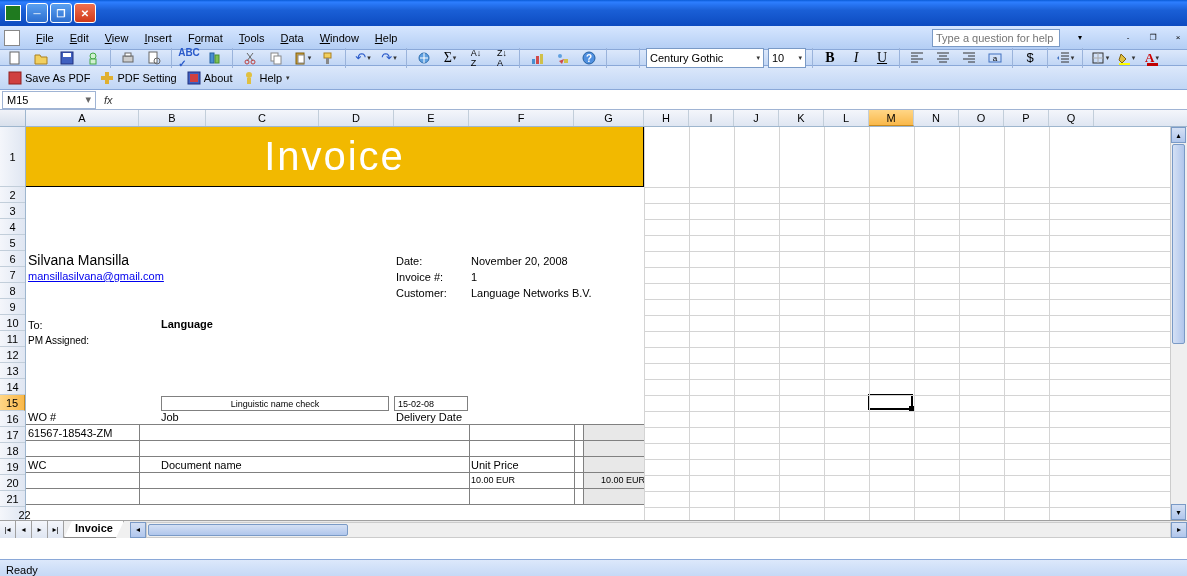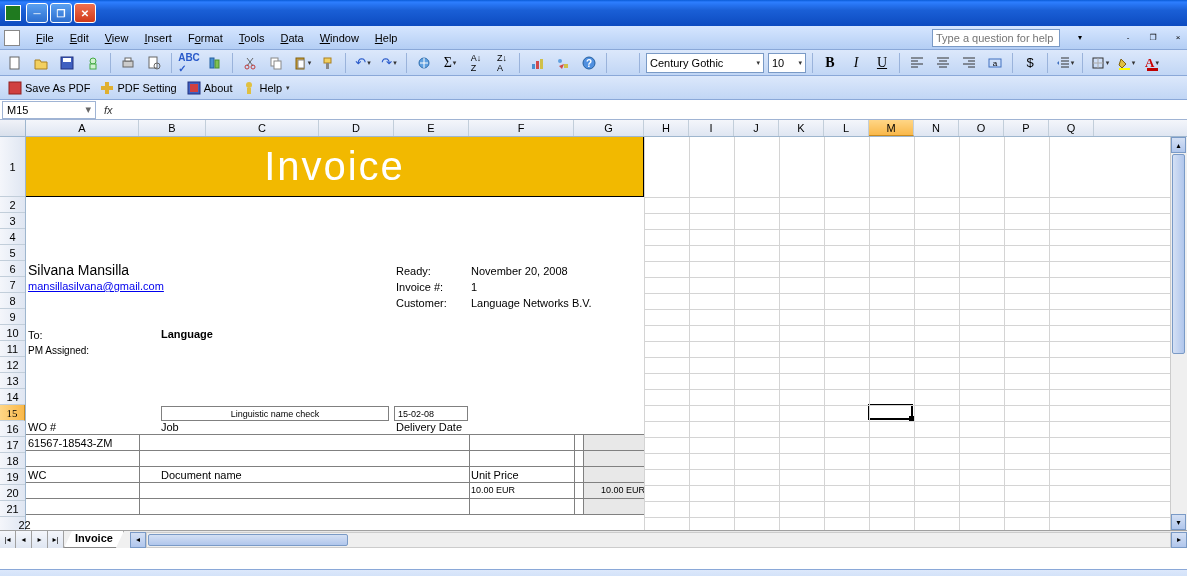--- a/index.html
+++ b/index.html
@@ -18,21 +18,21 @@
 
 .menubar { background: linear-gradient(#d6e6ff, #b4cef4); height: 24px; display: flex; align-items: center; padding: 0 4px; border-bottom: 1px solid #8aa8d8; }
 .doc-icon { width: 16px; height: 16px; margin-right: 8px; background: #fff; border: 1px solid #888; }
 .menu-item { padding: 2px 8px; cursor: default; }
 .menu-item u { text-decoration: underline; }
 .help-search { margin-left: auto; display: flex; align-items: center; gap: 15px; }
 .help-input { width: 128px; height: 18px; border: 1px solid #7a9ac6; padding: 0 3px; font-size: 11px; color: #888; background: #fff; }
 .small-btn { width: 10px; height: 10px; font-size: 8px; text-align: center; }
 
 
-.toolbar-row { background: linear-gradient(#dce8fb, #c1d6f5); height: 26px; display: flex; align-items: center; padding: 0 4px; border-bottom: 1px solid #8aa8d8; gap: 4px; }
+.toolbar-row { background: linear-gradient(#dce8fb, #c1d6f5); height: 16px; display: flex; align-items: center; padding: 0 4px; border-bottom: 1px solid #8aa8d8; gap: 4px; }
 .tool-btn { width: 22px; height: 22px; display: flex; align-items: center; justify-content: center; border-radius: 2px; font-size: 13px; cursor: default; }
 .tool-sep { width: 1px; height: 20px; background: #9ab3db; margin: 0 2px; }
 .dropdown-arrow { font-size: 7px; color: #333; margin-left: 1px; }
 .font-combo { width: 118px; height: 20px; border: 1px solid #7a9ac6; background: #fff; font-size: 11px; padding: 0 3px; display: flex; align-items: center; justify-content: space-between; }
 .size-combo { width: 38px; height: 20px; border: 1px solid #7a9ac6; background: #fff; font-size: 11px; padding: 0 3px; display: flex; align-items: center; justify-content: space-between; }
 .bold { font-weight: bold; font-family: 'Times New Roman'; font-size: 14px; }
 .italic { font-style: italic; font-family: 'Times New Roman'; font-size: 14px; }
 .underline { text-decoration: underline; font-family: 'Times New Roman'; font-size: 14px; }
 
 
@@ -49,21 +49,21 @@
 
 .grid-area { position: relative; height: 410px; overflow: hidden; }
 .col-headers { display: flex; height: 17px; background: linear-gradient(#f4f6fb, #dfe6f2); border-bottom: 1px solid #9eb6ce; }
 .selectall { width: 26px; border-right: 1px solid #9eb6ce; background: linear-gradient(#f0f2f8, #d8e0ec); }
 .col-h { border-right: 1px solid #c2ceda; text-align: center; font-size: 11px; line-height: 17px; }
 .col-h.active { background: linear-gradient(#ffd686, #f9b84a); border-bottom: 1px solid #c88a1e; }
 
 .rows-container { display: flex; height: 393px; }
 .row-headers { width: 26px; background: linear-gradient(to right, #f4f6fb, #dfe6f2); border-right: 1px solid #9eb6ce; }
 .row-h { border-bottom: 1px solid #c2ceda; text-align: center; font-size: 11px; display: flex; align-items: center; justify-content: center; }
-.row-h.active { background: linear-gradient(to right, #ffd686, #f9b84a); border-right: 1px solid #c88a1e; font-family: Liberation Serif, serif; }
+.row-h.active { background: linear-gradient(to right, #ffd686, #f9b84a); border-right: 1px solid #c88a1e; }
 
 .cells { position: relative; flex: 1; }
 .invoice-banner { position: absolute; left: 0; top: 0; width: 618px; height: 60px; background: #f2b900; color: #fff; font-family: 'Century Gothic', sans-serif; font-size: 40px; font-weight: 300; display: flex; align-items: center; justify-content: center; border-right: 1px solid #000; border-bottom: 1px solid #000; letter-spacing: 2px; }
 
 .cell-text { position: absolute; font-size: 11px; font-family: 'Century Gothic', Arial, sans-serif; margin-top: 48px; }
 .cell-link { color: #0000ee; text-decoration: underline; }
 .cell-bold { font-weight: bold; }
 
 
 .grid-line-v { position: absolute; top: 0; bottom: 0; width: 1px; background: #d4d4d4; }
@@ -408,21 +408,21 @@
     <div class="cells" id="cells-area">
 
       <div class="sheet-right-border"></div>
 
       <div class="invoice-banner">Invoice</div>
 
       <div class="cell-text" style="left:2px; top:77px; font-size:14px">Silvana Mansilla</div>
 
       <div class="cell-text cell-link" style="left:2px; top:95px">mansillasilvana@gmail.com</div>
 
-      <div class="cell-text" style="left:370px; top:80px">Ready:</div>
+      <div class="cell-text" style="left:370px; top:80px">Date:</div>
       <div class="cell-text" style="left:445px; top:80px">November 20, 2008</div>
 
       <div class="cell-text" style="left:370px; top:96px">Invoice #:</div>
       <div class="cell-text" style="left:445px; top:96px">1</div>
 
       <div class="cell-text" style="left:370px; top:112px">Customer:</div>
       <div class="cell-text" style="left:445px; top:112px">Language Networks B.V.</div>
 
       <div class="cell-text" style="left:2px; top:144px">To:</div>
       <div class="cell-text cell-bold" style="left:135px; top:143px">Language</div>

